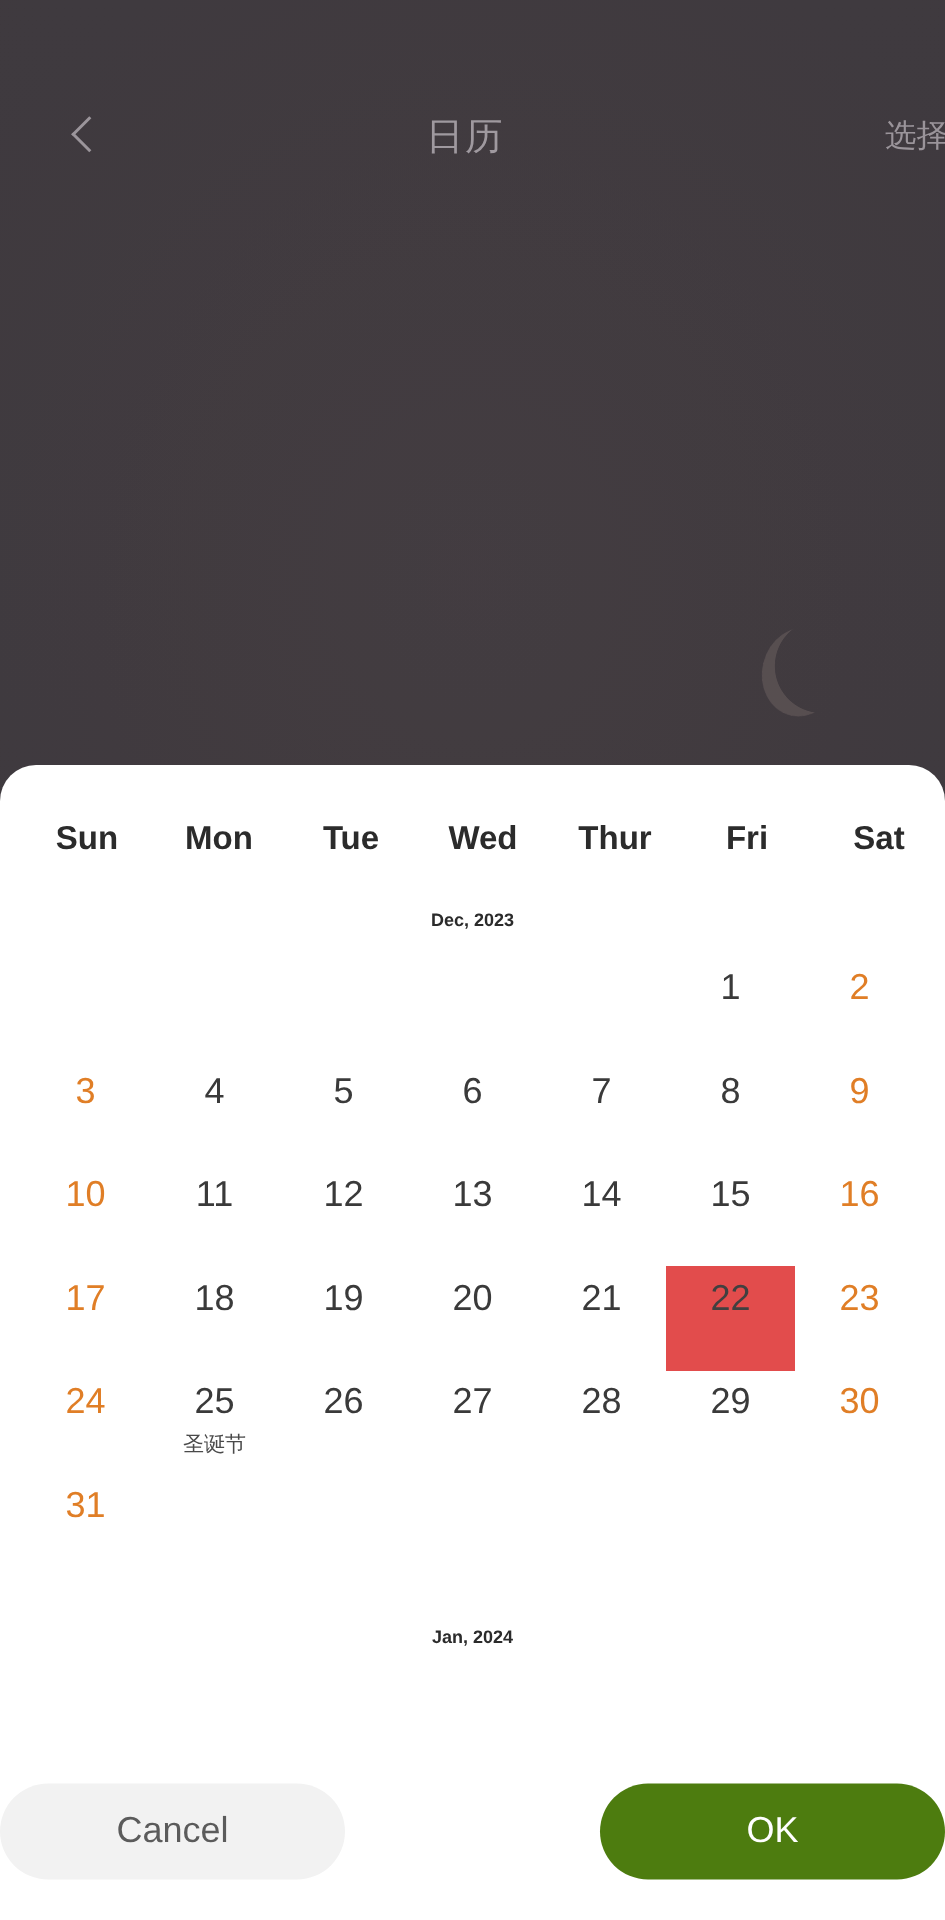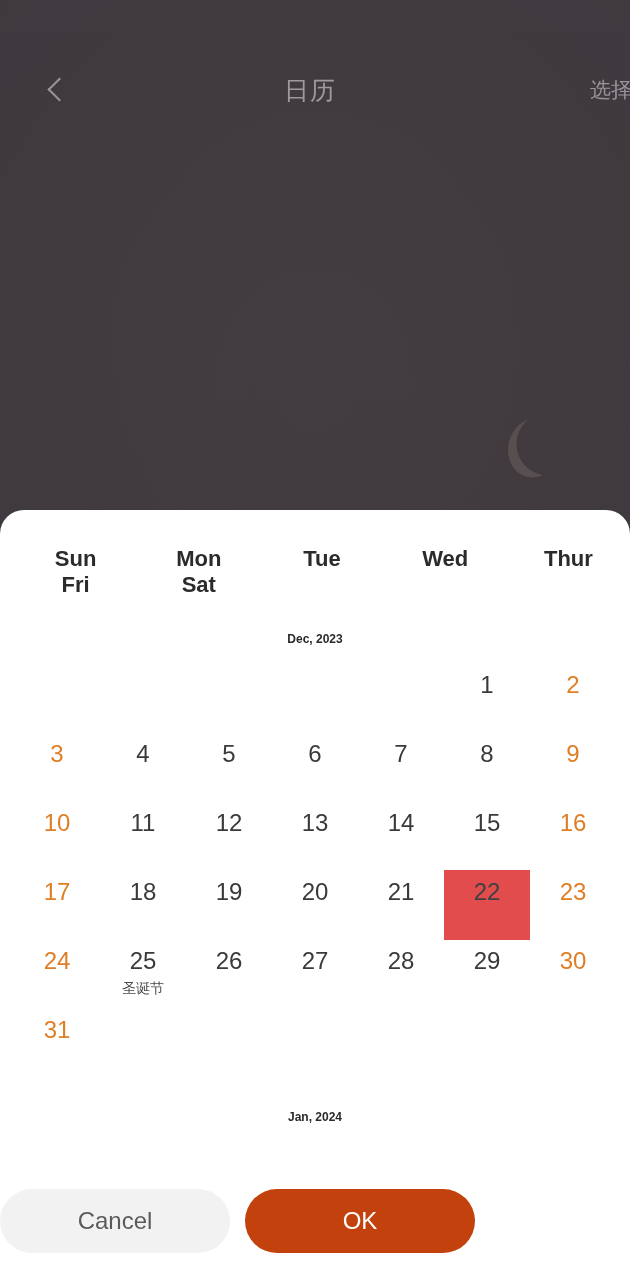--- a/index.html
+++ b/index.html
@@ -96,21 +96,21 @@
     width: 630px; height: 770px;
     background: #ffffff;
     border-radius: 24px 24px 0 0;
     overflow: hidden;
     display: flex;
     flex-direction: column;
   }
 
   .weekbar {
     display: grid;
-    grid-template-columns: repeat(5, 1fr);
+    grid-template-columns: repeat(7, 1fr);
     padding: 36px 0 0 14px;
   }
   .weekbar div {
     text-align: center;
     font-size: 22px;
     font-weight: bold;
     color: #2b2b2b;
   }
 
   .scroller {
@@ -167,34 +167,34 @@
     z-index: 1;
   }
   .cell.selected .num { color: #404040; }
 
   
   .footer {
     height: 118px;
     background: #ffffff;
     display: flex;
     align-items: center;
-    justify-content: flex-start;
-    gap: 15px;
+    justify-content: space-between;
+    gap: 34px;
     flex-shrink: 0;
   }
   .btn {
     width: 230px; height: 64px;
     border: none;
     border-radius: 32px;
     font-size: 24px;
     font-family: "Liberation Sans", sans-serif;
     cursor: pointer;
   }
   .btn-cancel { background: #f2f2f2; color: #5b5b5b; }
-  .btn-ok { background: #c2410c; color: #ffffff; }
+  .btn-ok { background: #4d7c0f; color: #ffffff; }
 </style>
 </head>
 <body>
 
 <div id="screen">
 
   <div class="wallpaper">
     <div class="haze"></div>
     <div class="moon"></div>
     <svg class="ridge" viewBox="0 0 630 120" preserveAspectRatio="none">

